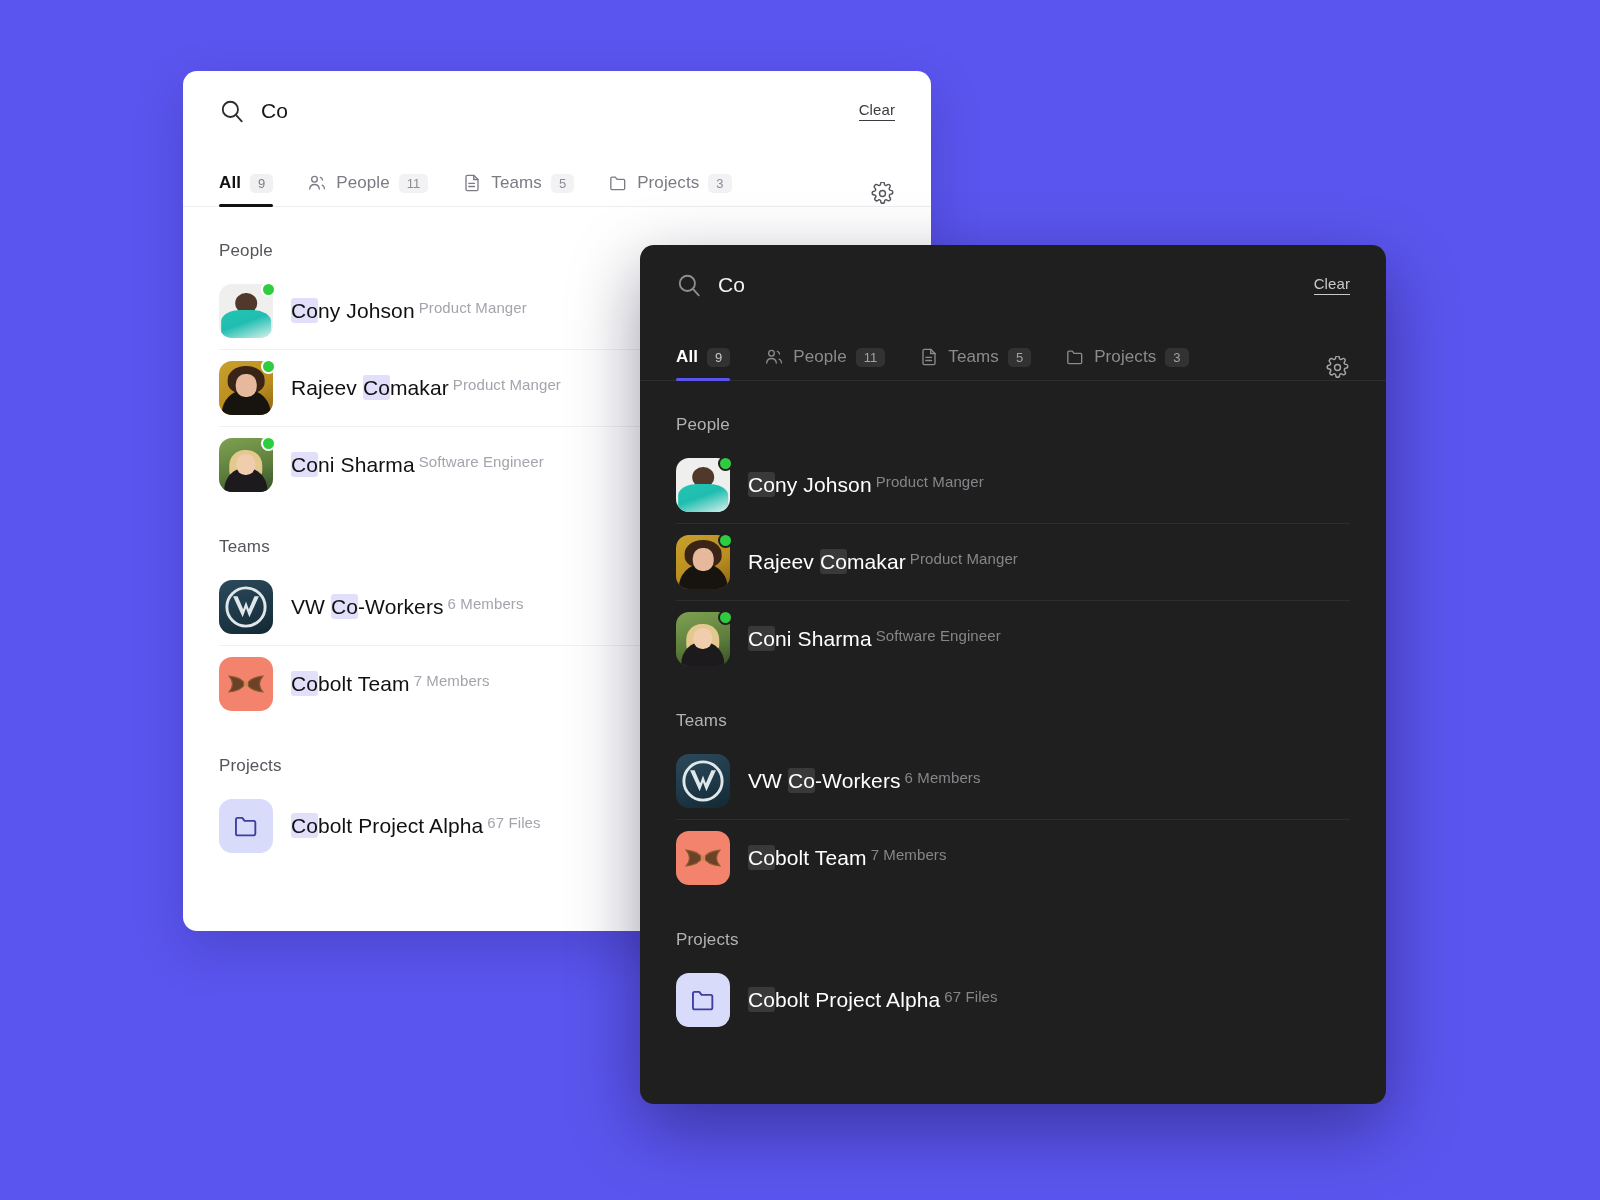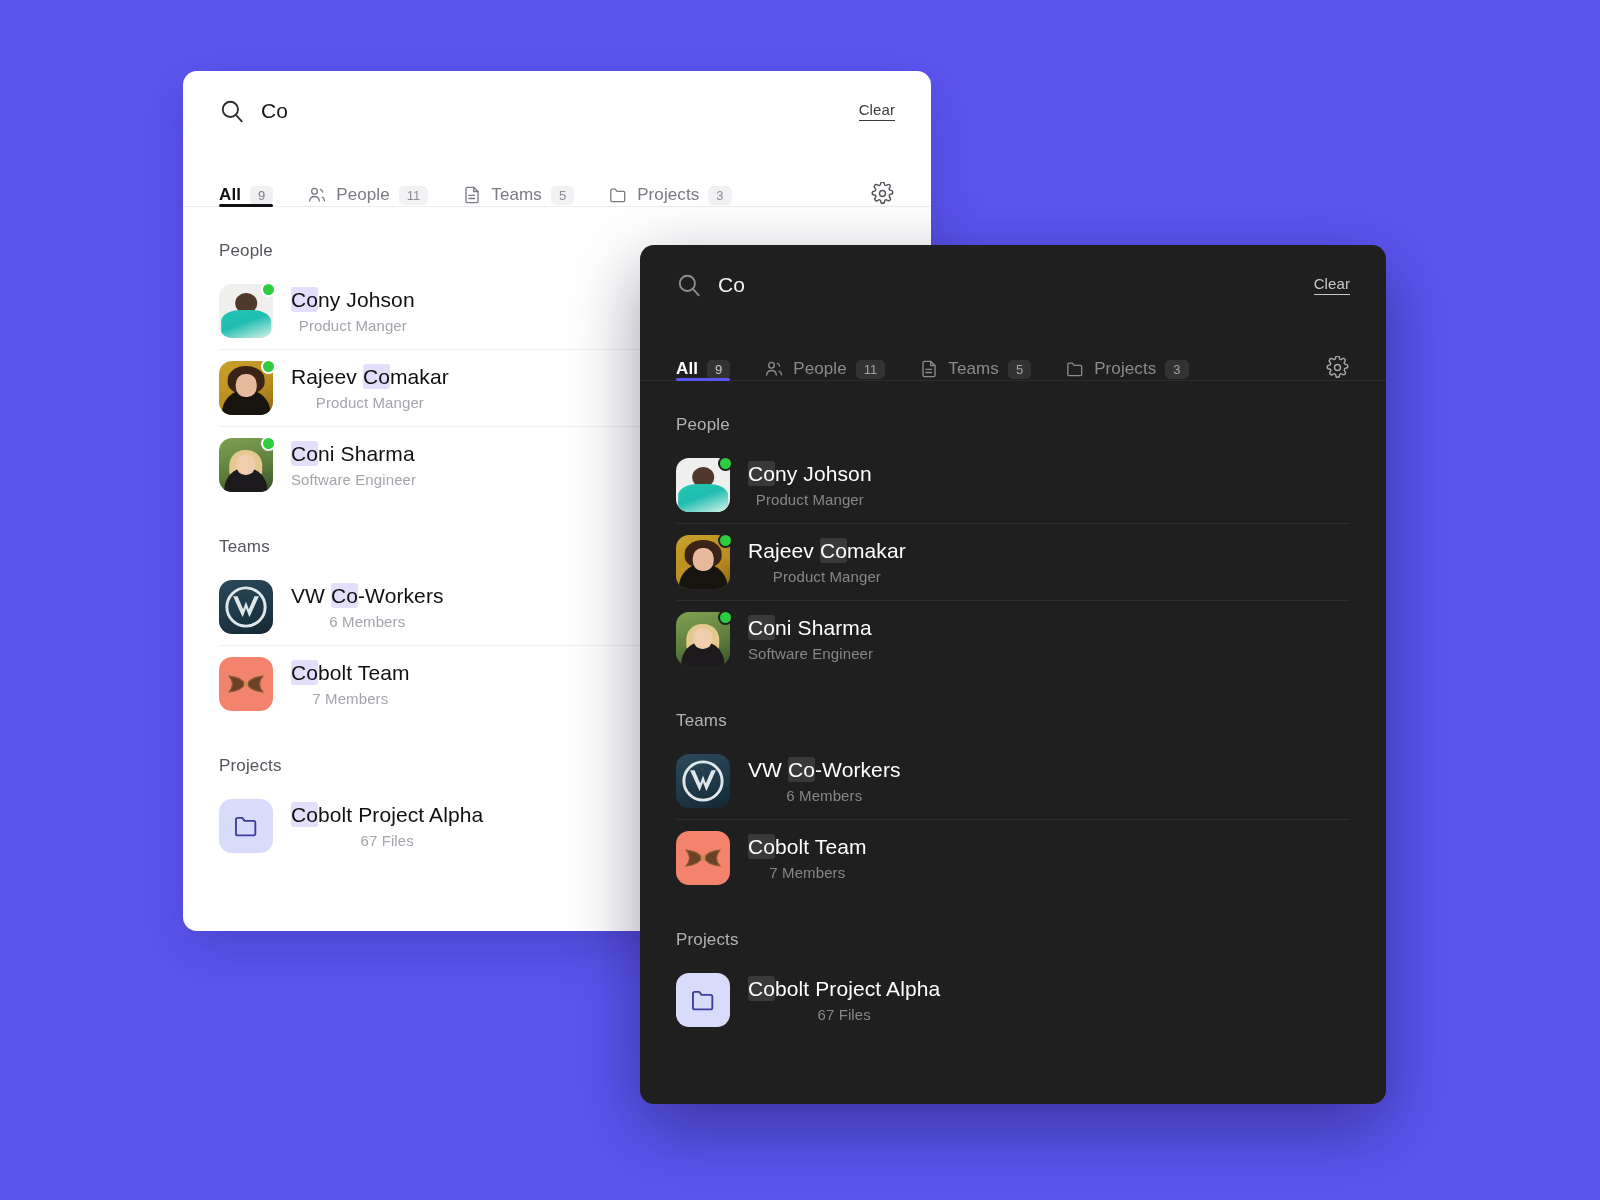--- a/index.html
+++ b/index.html
@@ -59,21 +59,21 @@
     display: flex; align-items: flex-end;
     padding: 0 36px;
     height: 56px;
     position: relative;
   }
   .light .tabs-row { border-bottom: 1px solid #ededf1; }
   .dark  .tabs-row { border-bottom: 1px solid #2e2d2d; }
 
   .tab {
     display: flex; align-items: center; gap: 9px;
-    padding-bottom: 1px;
+    padding-bottom: 13px;
     margin-right: 34px;
     cursor: pointer;
     position: relative;
   }
   .tab .tab-ico { width: 20px; height: 20px; display:block; }
   .tab .tab-ico svg { display:block; width:20px; height:20px; }
   .tab .tab-label { font-size: 17px; letter-spacing: .1px; white-space: nowrap; }
   .tab .tab-count {
     font-size: 13px;
     border-radius: 5px;
@@ -138,21 +138,21 @@
     overflow: hidden; position: relative;
   }
   .status-dot {
     position: absolute; top: -2px; right: -3px;
     width: 15px; height: 15px; border-radius: 50%;
     background: #2ECC3F;
     border: 2.5px solid #ffffff;
   }
   .dark .status-dot { border-color: #201F1F; }
 
-  .row-text { display: flex; flex-direction: column; gap: 4px; min-width: 0; }
+  .row-text { display: flex; flex-direction: row; gap: 4px; min-width: 0; }
   .row-title { font-size: 21px; letter-spacing: .1px; line-height: 1.15; }
   .light .row-title { color: #111114; }
   .dark  .row-title { color: #ffffff; }
   .row-sub { font-size: 15px; letter-spacing: .1px; text-align: center; }
   .light .row-sub { color: #a4a4ad; }
   .dark  .row-sub { color: #86868a; }
 
   .hl { border-radius: 3px; padding: 1px 0; }
   .light .hl { background: #E2DFFA; }
   .dark  .hl { background: #3A3939; }

